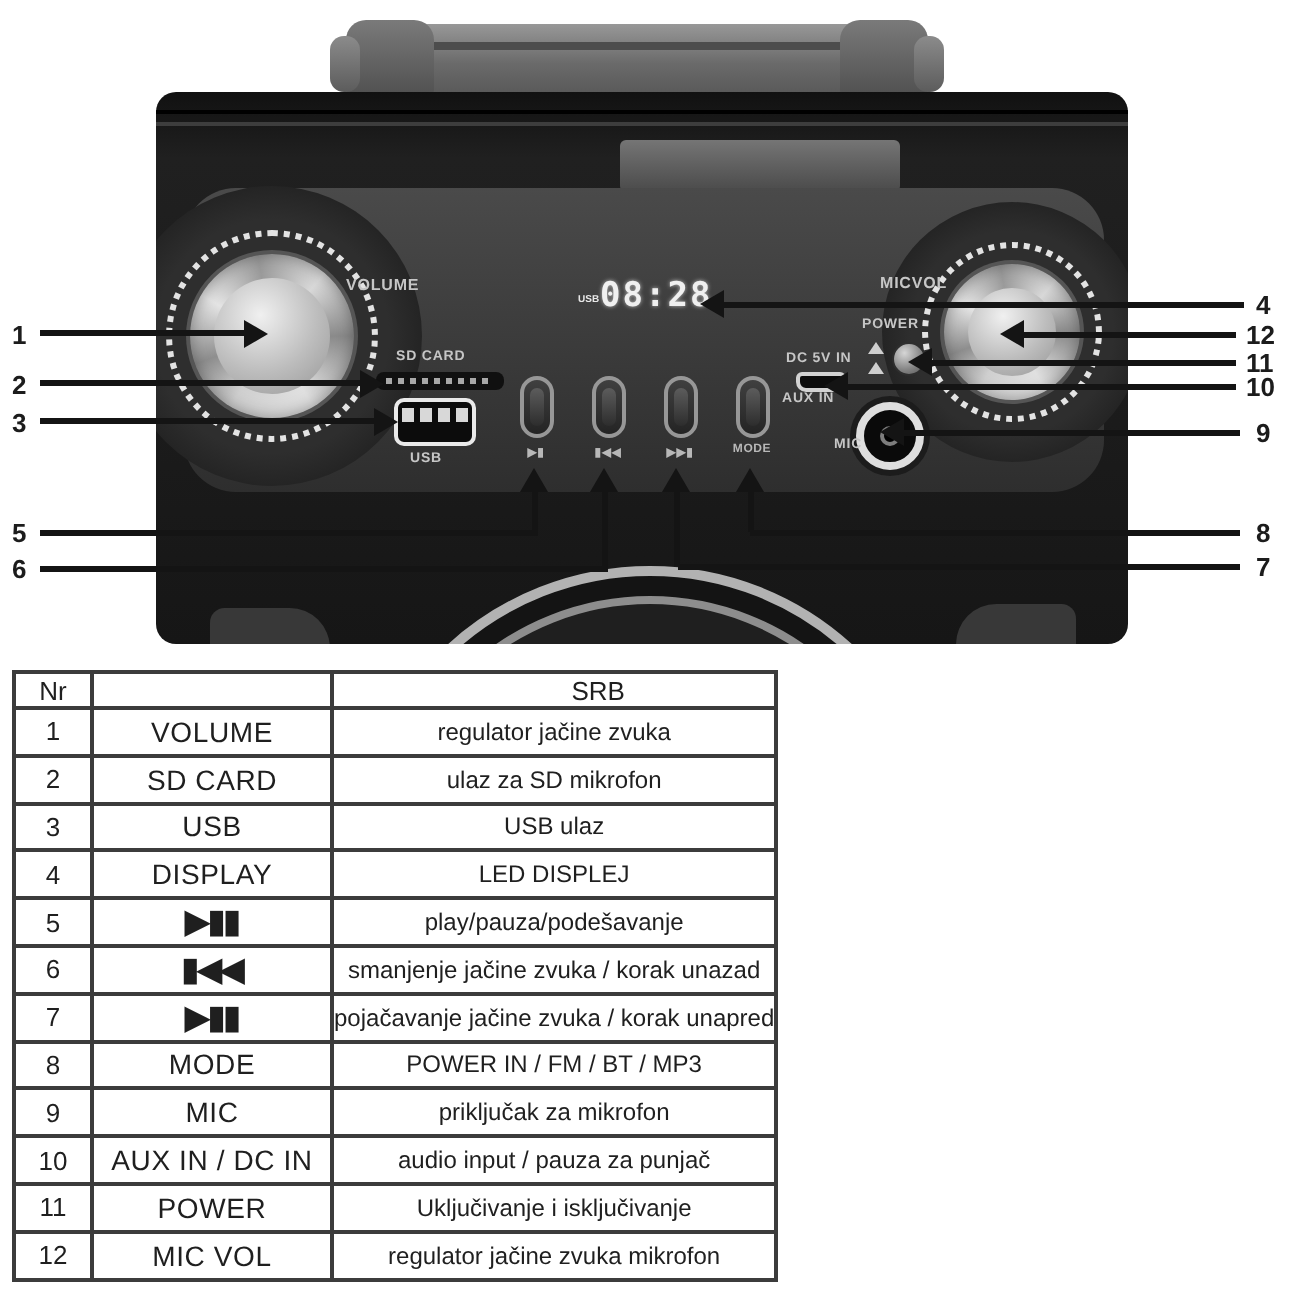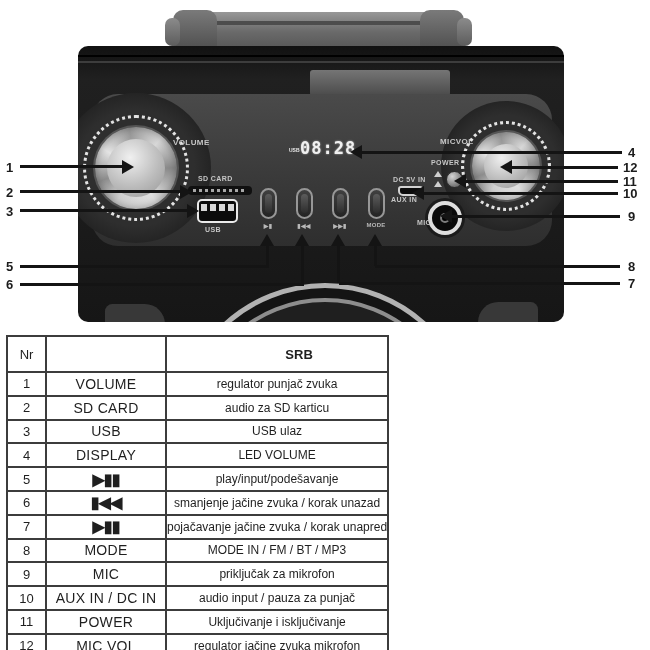--- a/index.html
+++ b/index.html
@@ -92,28 +92,28 @@
   .ar { position:absolute; width:0; height:0; }
   .ar.right { border-top:7px solid transparent; border-bottom:7px solid transparent; border-left:12px solid #141414; }
   .ar.left  { border-top:7px solid transparent; border-bottom:7px solid transparent; border-right:12px solid #141414; }
   .ar.up    { border-left:7px solid transparent; border-right:7px solid transparent; border-bottom:12px solid #141414; }
   .num { position:absolute; font-size:13px; font-weight:bold; color:#1c1c1c; }
 
   
   .legend { position:absolute; left:6px; top:335px; border-collapse:collapse; table-layout:fixed; }
   .legend td, .legend th { border:2px solid #3c3c3c; text-align:center; vertical-align:middle;
     color:#1f1f1f; overflow:hidden; white-space:nowrap; }
-  .legend th { height:36px; font-size:13px; }
+  .legend th { height:18px; font-size:13px; }
   .legend td { height:23.8px; }
   .col-nr { width:39px; } .col-name { width:120px; } .col-desc { width:222px; }
   .cell-nr { font-size:13px; }
   .cell-name { font-size:14px; letter-spacing:.3px; }
   .cell-desc { font-size:12px; }
   .hdr-nr { font-weight:normal; }
-  .hdr-srb { font-weight:bold; font-size:14px;padding-left:44px; }
+  .hdr-srb { font-weight:normal; font-size:14px;padding-left:44px; }
   .icon-cell { font-size:16px; font-weight:bold; letter-spacing:-1px; }
 </style>
 </head>
 <body>
 
 <div class="canvas">
 
   <div class="photo">
 
     <div class="handle">
@@ -236,56 +236,56 @@
   <table class="legend">
     <tbody>
         <tr>
       <th class="col-nr hdr-nr">Nr</th>
       <th class="col-name"></th>
       <th class="col-desc hdr-srb">SRB</th>
     </tr>
     <tr>
       <td class="cell-nr">1</td>
       <td class="cell-name">VOLUME</td>
-      <td class="cell-desc">regulator punjač zvuka</td>
+      <td class="cell-desc">regulator jačine zvuka</td>
     </tr>
     <tr>
       <td class="cell-nr">2</td>
       <td class="cell-name">SD CARD</td>
-      <td class="cell-desc">audio za SD karticu</td>
+      <td class="cell-desc">ulaz za SD mikrofon</td>
     </tr>
     <tr>
       <td class="cell-nr">3</td>
       <td class="cell-name">USB</td>
       <td class="cell-desc">USB ulaz</td>
     </tr>
     <tr>
       <td class="cell-nr">4</td>
       <td class="cell-name">DISPLAY</td>
-      <td class="cell-desc">LED VOLUME</td>
+      <td class="cell-desc">LED DISPLEJ</td>
     </tr>
     <tr>
       <td class="cell-nr">5</td>
       <td class="cell-name icon-cell">▶▮▮</td>
-      <td class="cell-desc">play/input/podešavanje</td>
+      <td class="cell-desc">play/pauza/podešavanje</td>
     </tr>
     <tr>
       <td class="cell-nr">6</td>
       <td class="cell-name icon-cell">▮◀◀</td>
       <td class="cell-desc">smanjenje jačine zvuka / korak unazad</td>
     </tr>
     <tr>
       <td class="cell-nr">7</td>
       <td class="cell-name icon-cell">▶▮▮</td>
       <td class="cell-desc">pojačavanje jačine zvuka / korak unapred</td>
     </tr>
     <tr>
       <td class="cell-nr">8</td>
       <td class="cell-name">MODE</td>
-      <td class="cell-desc">MODE IN / FM / BT / MP3</td>
+      <td class="cell-desc">POWER IN / FM / BT / MP3</td>
     </tr>
     <tr>
       <td class="cell-nr">9</td>
       <td class="cell-name">MIC</td>
       <td class="cell-desc">priključak za mikrofon</td>
     </tr>
     <tr>
       <td class="cell-nr">10</td>
       <td class="cell-name">AUX IN / DC IN</td>
       <td class="cell-desc">audio input / pauza za punjač</td>

